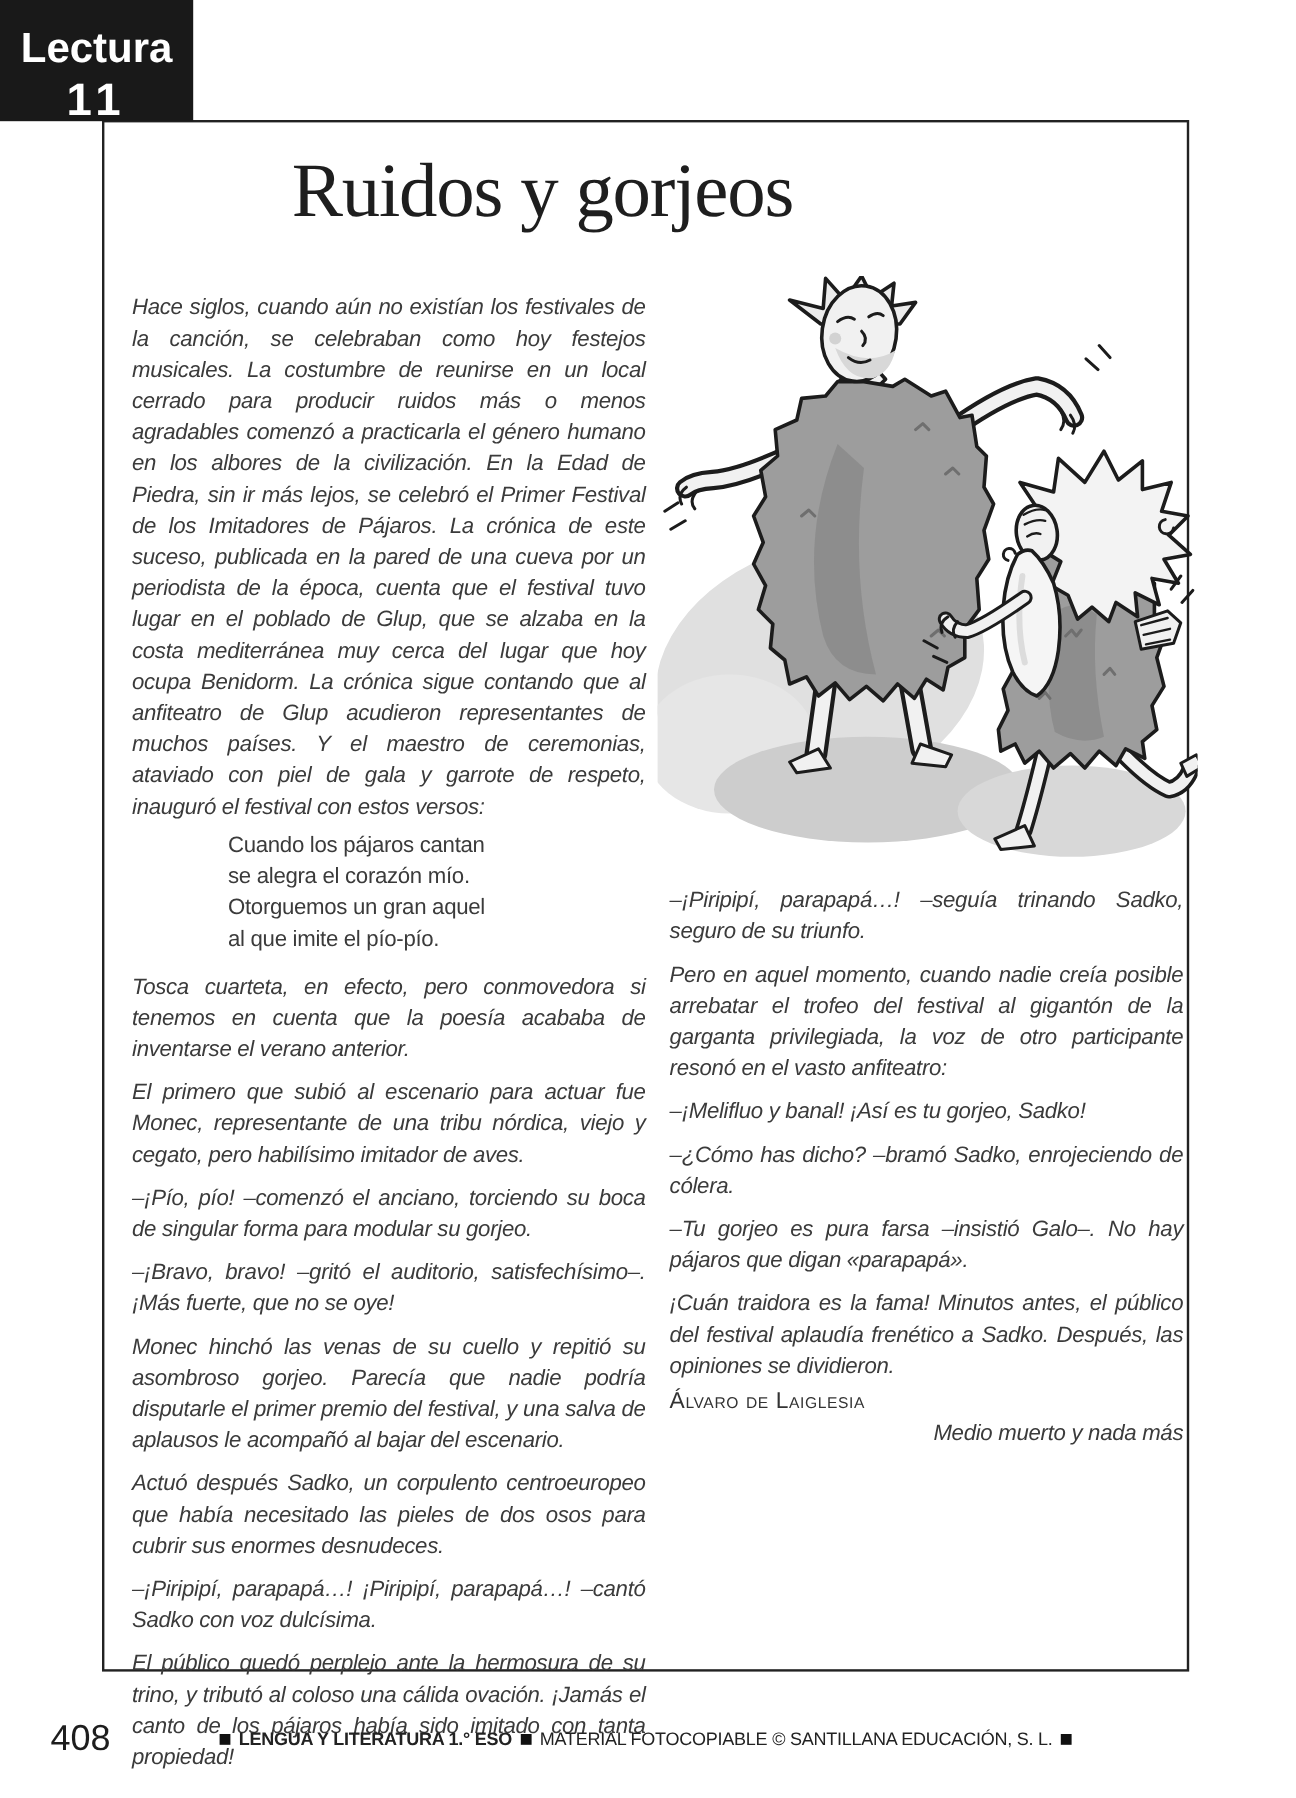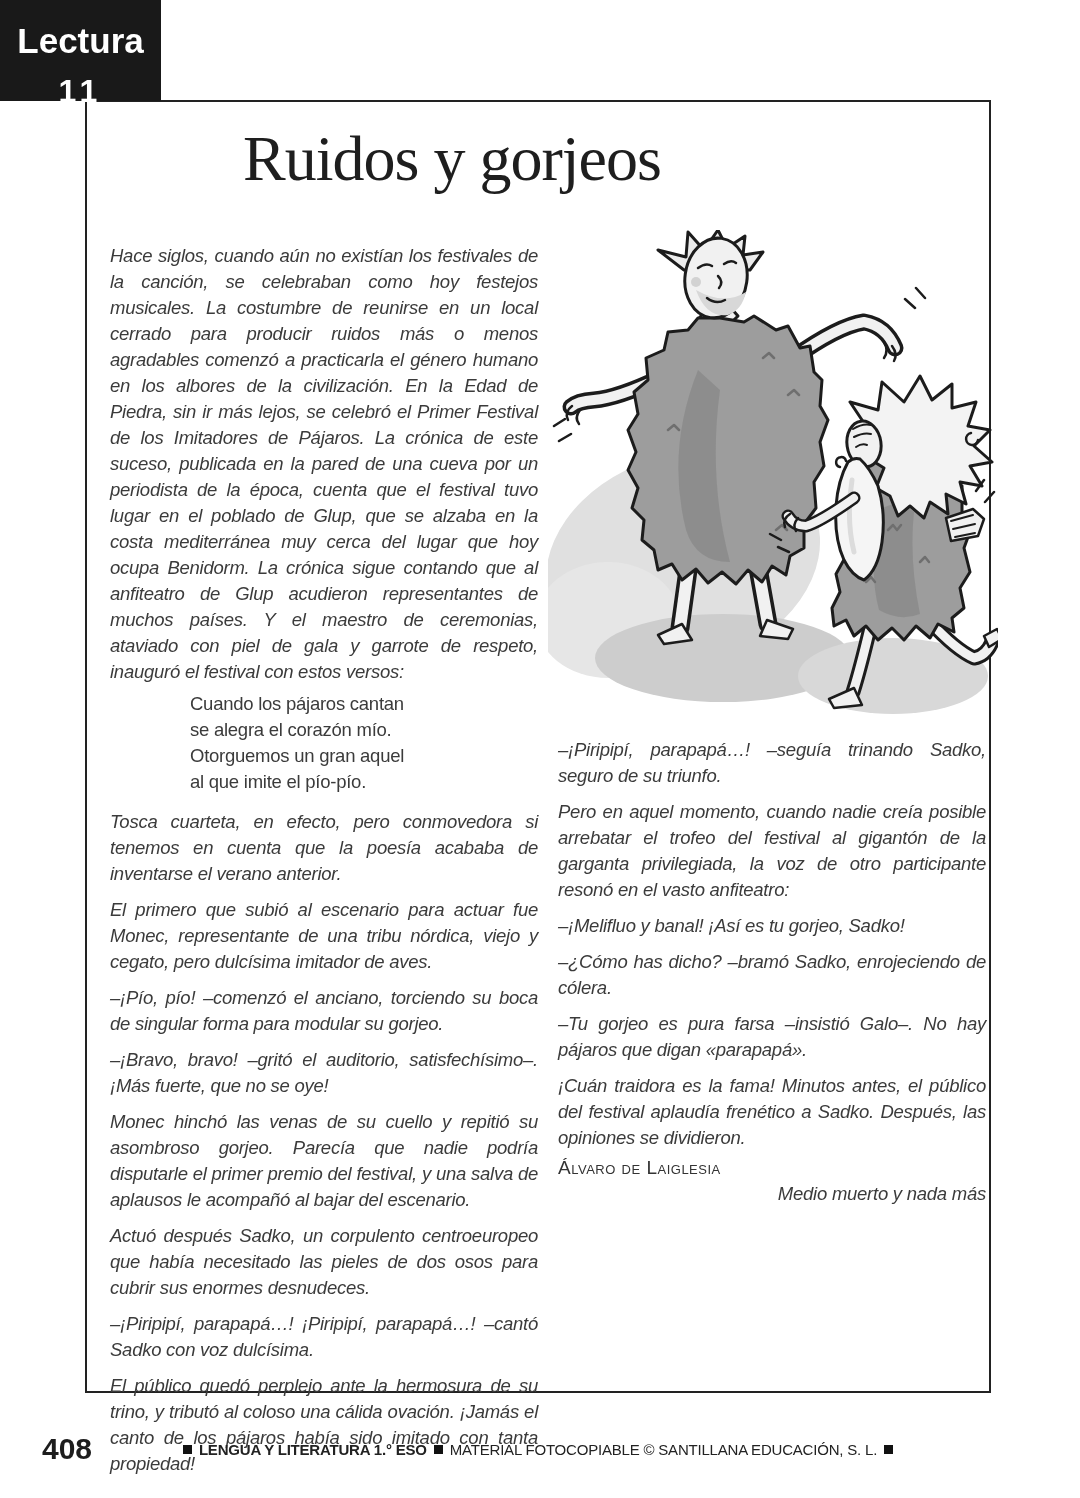--- a/index.html
+++ b/index.html
@@ -9,42 +9,42 @@
   }
   .frame {
     position:absolute; left:85px; top:100px; width:906px; height:1293px;
     border:2.5px solid #222; box-sizing:border-box;
   }
   .badge {
     position:absolute; left:0; top:0; width:161px; height:101px;
     background:#191919; color:#fff; text-align:center; z-index:3;
   }
   .badge-label { font-weight:bold; font-size:35px; margin-top:21px; letter-spacing:0; }
-  .badge-number { font-weight:bold; font-size:32px; letter-spacing:5px; margin-top:12px; }
+  .badge-number { font-weight:bold; font-size:38px; letter-spacing:5px; margin-top:2px; }
   .title {
     position:absolute; left:85px; top:122px; width:734px; margin:0;
     text-align:center; font-family:"Liberation Serif", serif; font-weight:400;
     font-size:64px; color:#1e1e1e; letter-spacing:-1px; z-index:2;
   }
   .col { position:absolute; text-align:justify; font-style:italic;
          font-size:18.5px; line-height:26px; letter-spacing:-0.25px; }
   .col-left  { left:110px; top:243px; width:428px; }
   .col-right { left:558px; top:737px; width:428px; }
   .para { margin:0 0 10px 0; }
   .para:last-child { margin-bottom:0; }
   .verse { font-style:normal; margin:6px 0 14px 80px; text-align:left; }
   .verse-line { line-height:26px; }
   .author {
     font-style:normal; font-variant:small-caps;
     font-size:19px; letter-spacing:0.5px; margin-top:4px; color:#333;
   }
   .source { text-align:right; font-style:italic; font-size:18.5px; line-height:26px; }
   .illustration { position:absolute; left:548px; top:230px; width:450px; height:500px; z-index:1; }
   .page-number {
-    position:absolute; left:42px; top:1432px; font-weight:bold;
+    position:absolute; left:42px; top:1432px; font-weight:normal;
     font-size:30px; color:#1d1d1d; font-style:normal;
   }
   .footer-center {
     position:absolute; left:85px; top:1441px; width:906px;
     display:flex; justify-content:center; align-items:center; gap:7px;
     font-size:15px; color:#222; white-space:nowrap;
   }
   .footer-bold { font-weight:bold; letter-spacing:-0.2px; }
   .footer-reg  { font-weight:normal; letter-spacing:-0.2px; }
   .sq { width:9px; height:9px; background:#111; display:inline-block; flex:0 0 auto; }
@@ -146,21 +146,21 @@
         <p class="para">Hace siglos, cuando aún no existían los festivales de la canción, se celebraban como hoy festejos musicales. La costumbre de reunirse en un local cerrado para producir ruidos más o menos agradables comenzó a practicarla el género humano en los albores de la civilización. En la Edad de Piedra, sin ir más lejos, se celebró el Primer Festival de los Imitadores de Pájaros. La crónica de este suceso, publicada en la pared de una cueva por un periodista de la época, cuenta que el festival tuvo lugar en el poblado de Glup, que se alzaba en la costa mediterránea muy cerca del lugar que hoy ocupa Benidorm. La crónica sigue contando que al anfiteatro de Glup acudieron representantes de muchos países. Y el maestro de ceremonias, ataviado con piel de gala y garrote de respeto, inauguró el festival con estos versos:</p>
       </div>
     <div class="verse">
         <div class="verse-line">Cuando los pájaros cantan</div>
         <div class="verse-line">se alegra el corazón mío.</div>
         <div class="verse-line">Otorguemos un gran aquel</div>
         <div class="verse-line">al que imite el pío-pío.</div>
       </div>
     <div>
         <p class="para">Tosca cuarteta, en efecto, pero conmovedora si tenemos en cuenta que la poesía acababa de inventarse el verano anterior.</p>
-        <p class="para">El primero que subió al escenario para actuar fue Monec, representante de una tribu nórdica, viejo y cegato, pero dulcísima imitador de aves.</p>
+        <p class="para">El primero que subió al escenario para actuar fue Monec, representante de una tribu nórdica, viejo y cegato, pero habilísimo imitador de aves.</p>
         <p class="para">–¡Pío, pío! –comenzó el anciano, torciendo su boca de singular forma para modular su gorjeo.</p>
         <p class="para">–¡Bravo, bravo! –gritó el auditorio, satisfechísimo–. ¡Más fuerte, que no se oye!</p>
         <p class="para">Monec hinchó las venas de su cuello y repitió su asombroso gorjeo. Parecía que nadie podría disputarle el primer premio del festival, y una salva de aplausos le acompañó al bajar del escenario.</p>
         <p class="para">Actuó después Sadko, un corpulento centroeuropeo que había necesitado las pieles de dos osos para cubrir sus enormes desnudeces.</p>
         <p class="para">–¡Piripipí, parapapá…! ¡Piripipí, parapapá…! –cantó Sadko con voz dulcísima.</p>
         <p class="para">El público quedó perplejo ante la hermosura de su trino, y tributó al coloso una cálida ovación. ¡Jamás el canto de los pájaros había sido imitado con tanta propiedad!</p>
       </div>
   </div>
 
   <div class="col col-right">

